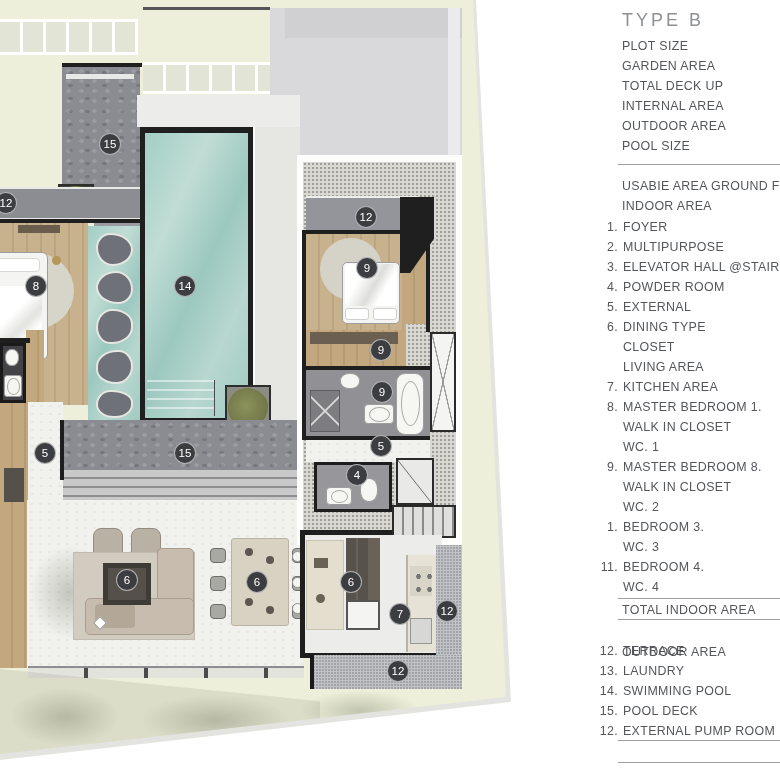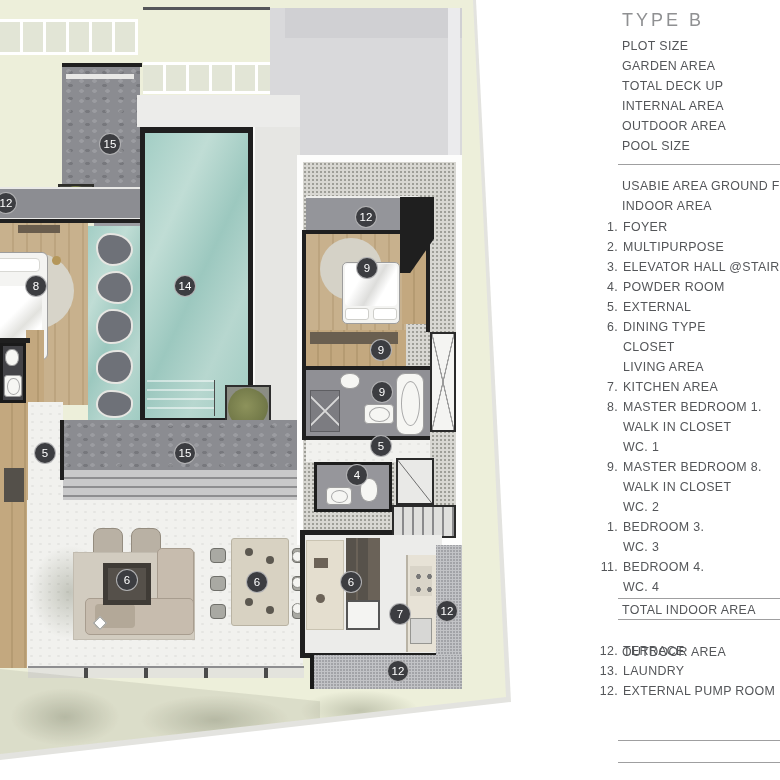--- a/index.html
+++ b/index.html
@@ -258,20 +258,22 @@
     </div>
 
     <div class="hline" style="top:598px;"></div>
     <div class="plist prow" style="left:26px;top:600px;">TOTAL INDOOR AREA</div>
     <div class="hline" style="top:619px;"></div>
     <div class="plist prow" style="left:26px;top:622px;">OUTDOOR AREA</div>
 
     <div class="plist" style="left:0;top:641px;">
       <div class="prow"><span class="num">12.</span><span class="lbl">TERRACE</span></div>
       <div class="prow"><span class="num">13.</span><span class="lbl">LAUNDRY</span></div>
+      <div class="prow"><span class="num">14.</span><span class="lbl">SWIMMING POOL</span></div>
+      <div class="prow"><span class="num">15.</span><span class="lbl">POOL DECK</span></div>
       <div class="prow"><span class="num">12.</span><span class="lbl">EXTERNAL PUMP ROOM</span></div>
     </div>
 
     <div class="hline" style="top:740px;"></div>
 
     <div class="hline" style="top:762px;"></div>
 
   </div>
 </div>
 

